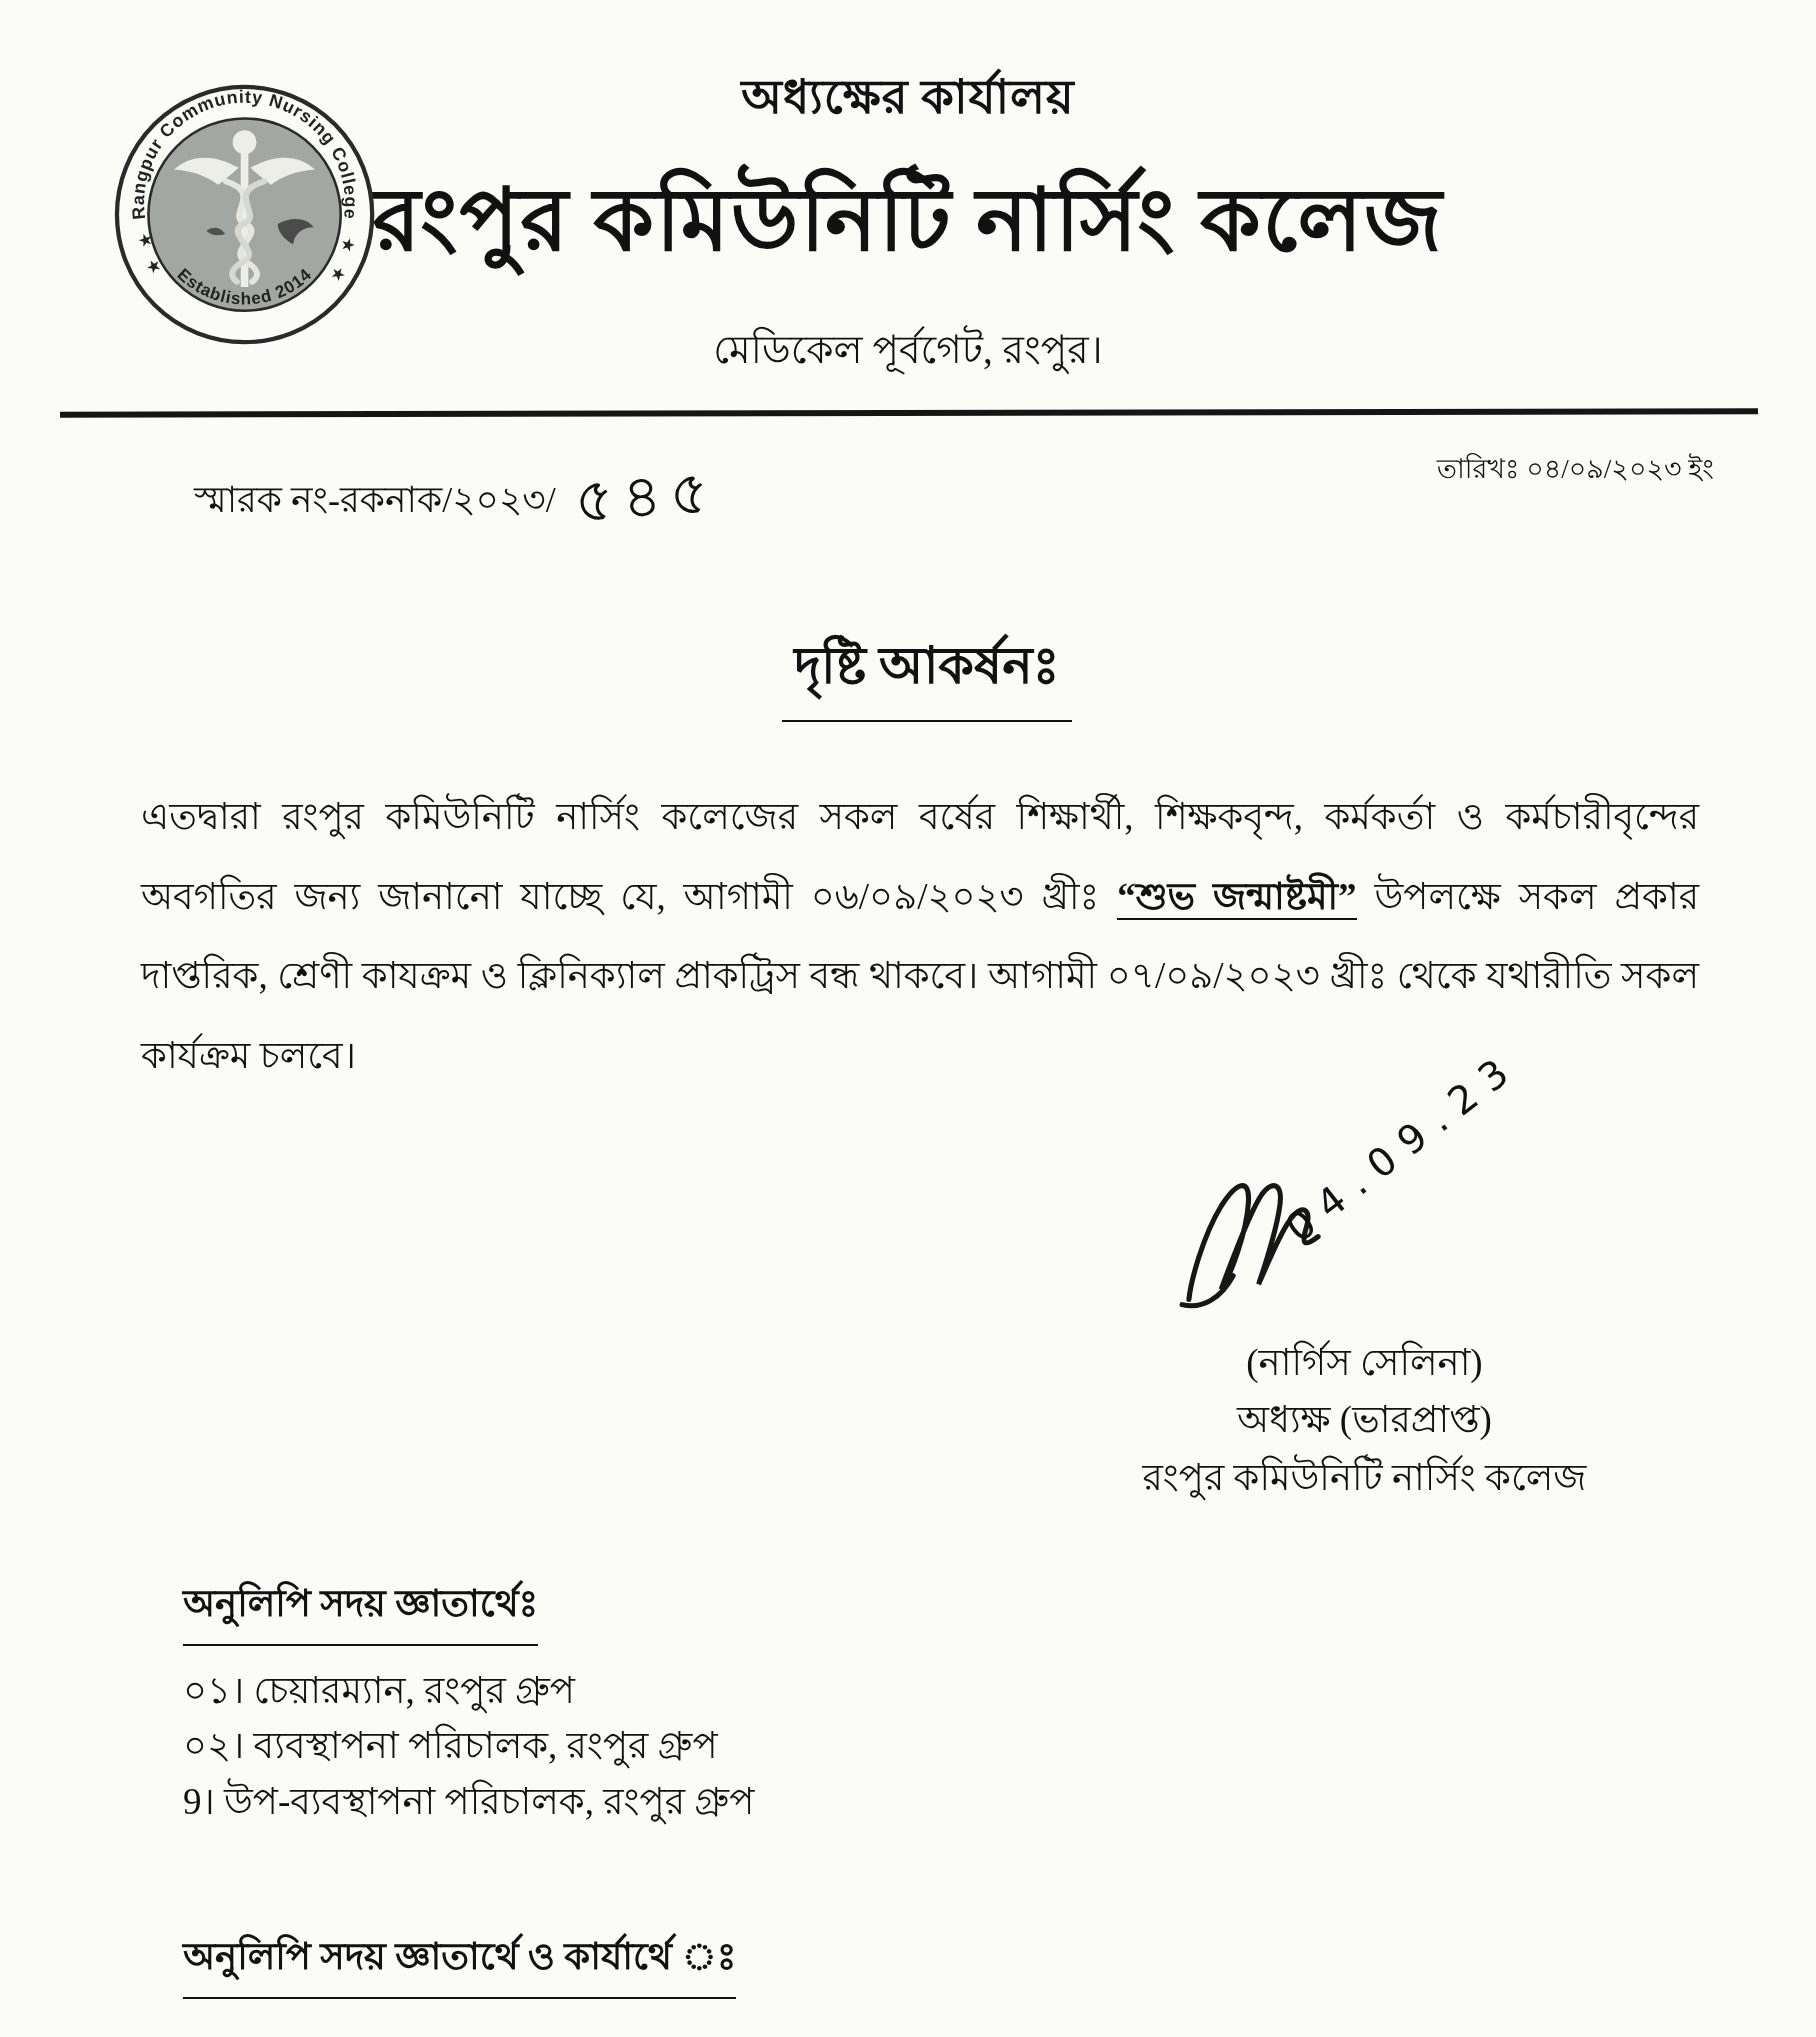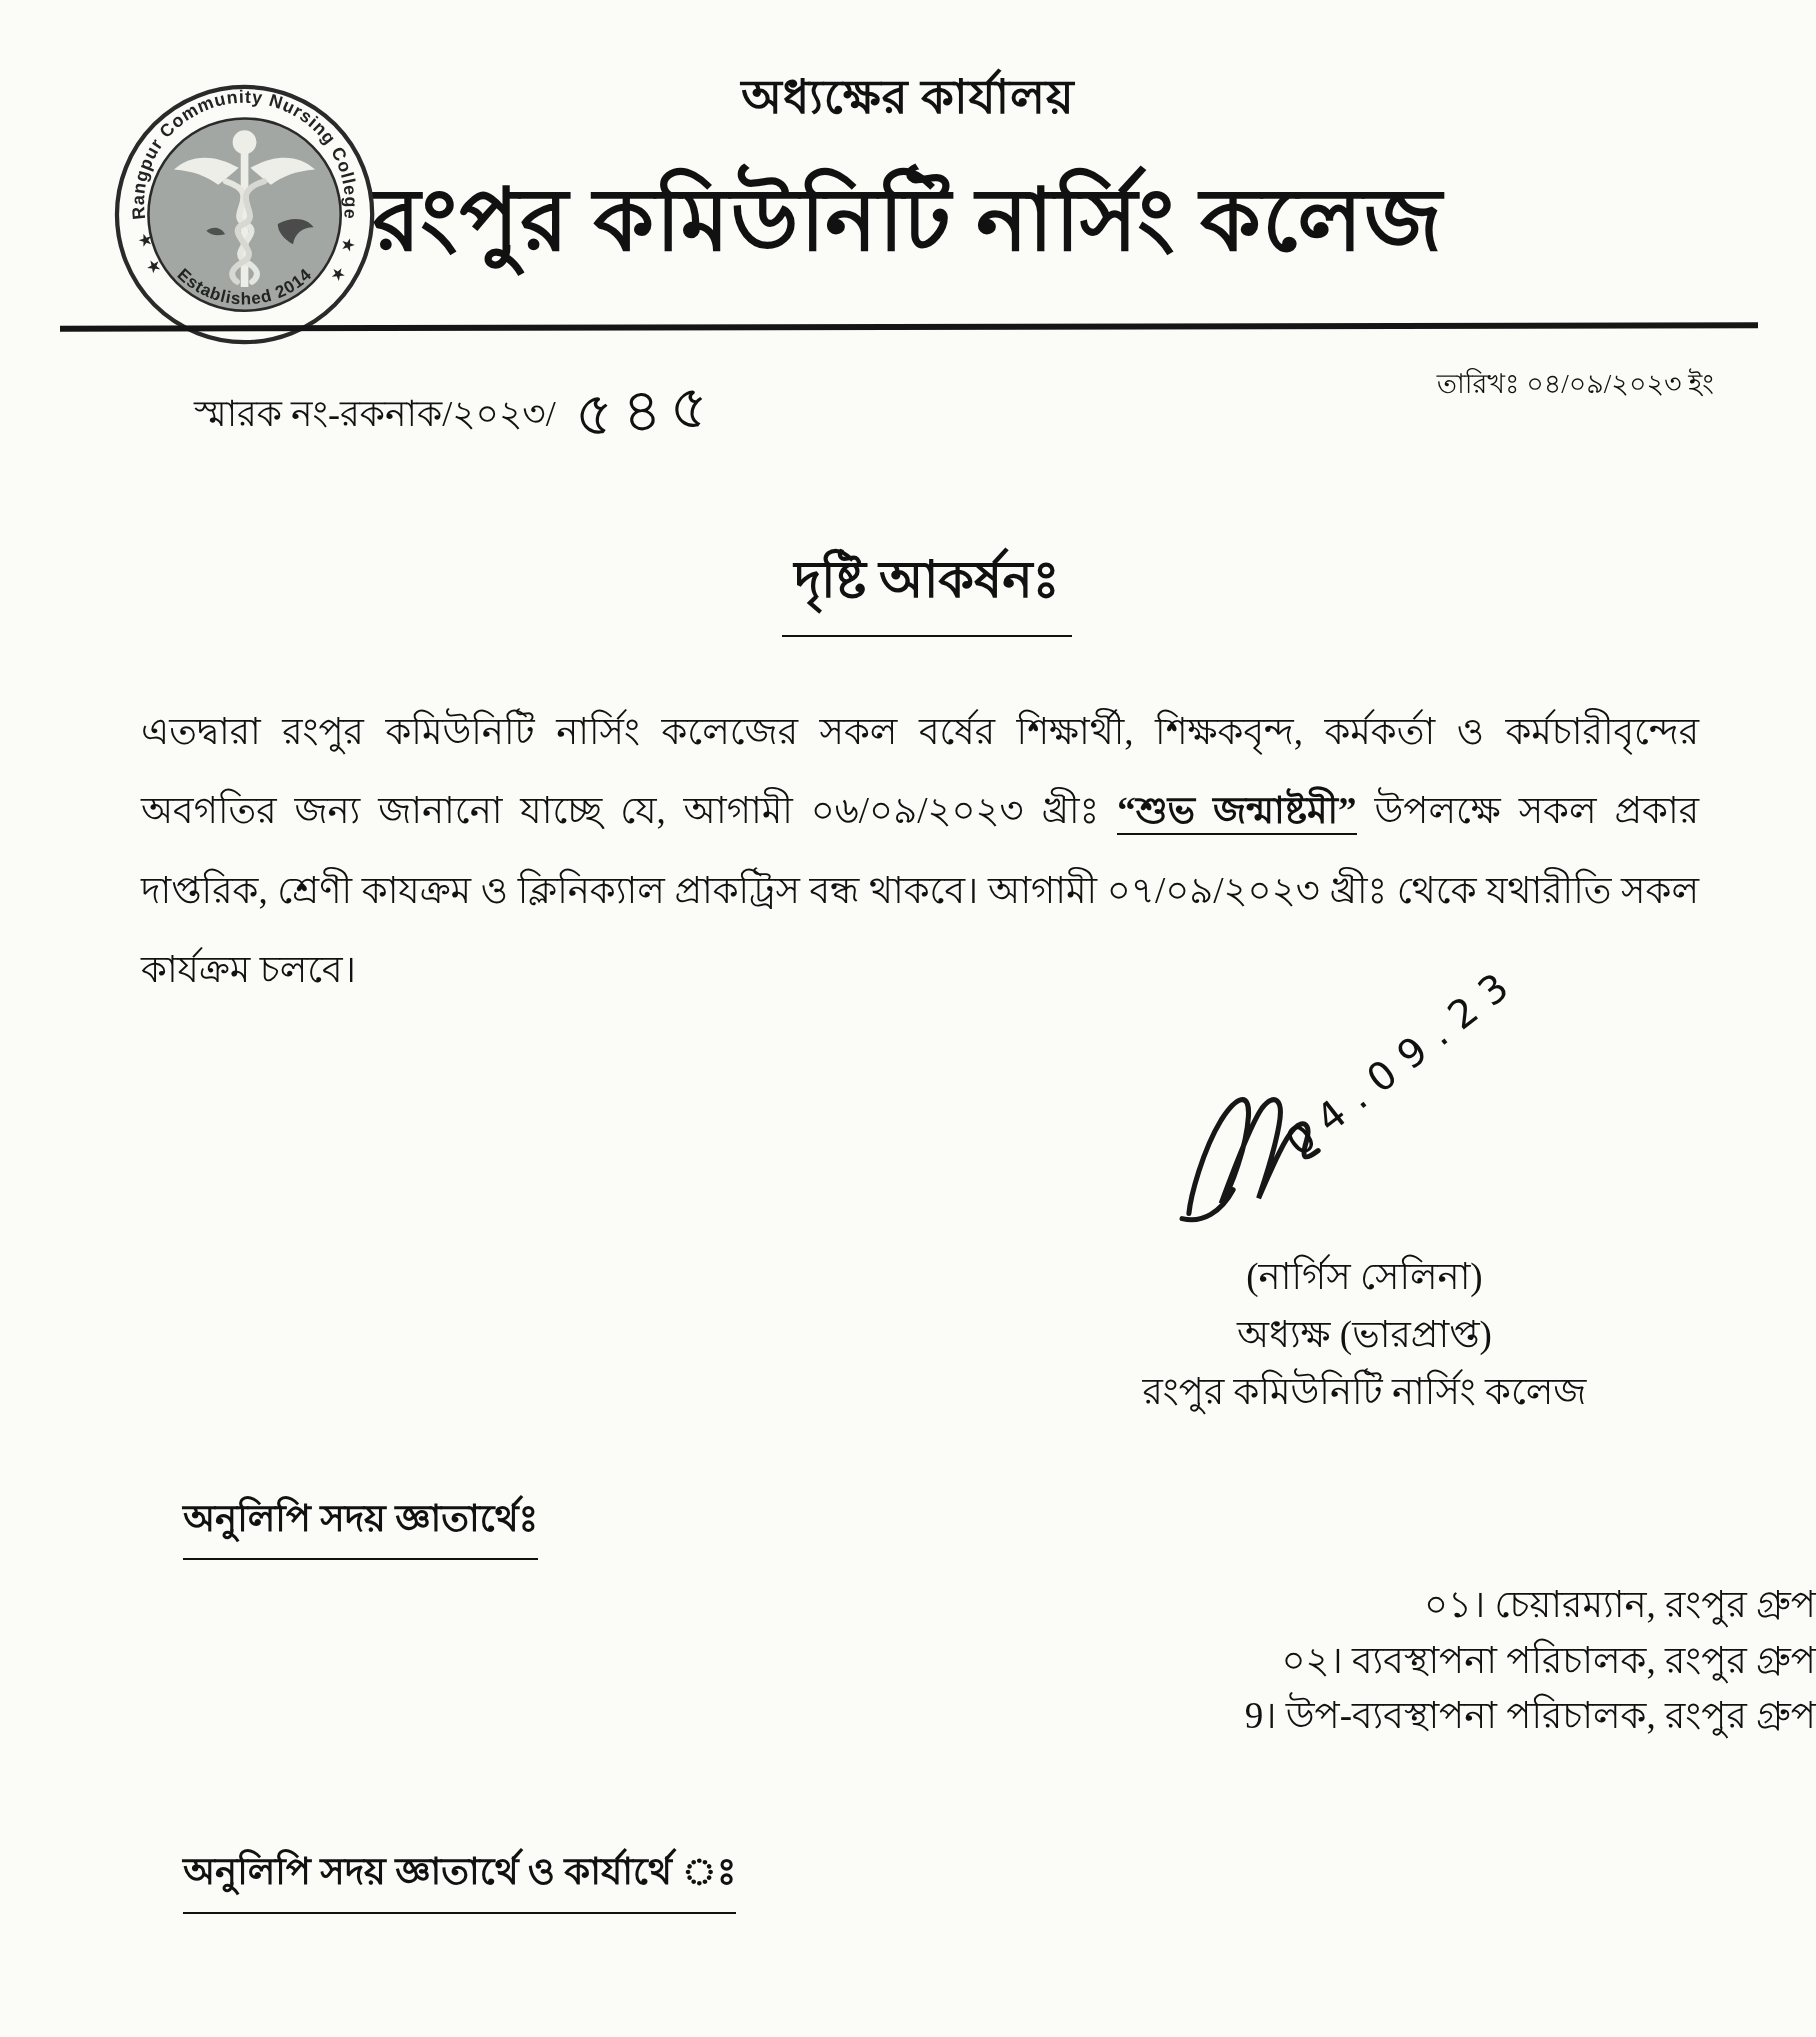--- a/index.html
+++ b/index.html
@@ -49,21 +49,21 @@
               font-family: "DejaVu Sans", sans-serif; white-space: nowrap; }
   .sig-name, .sig-designation, .sig-org { font-size: 37px; line-height: 1.55; text-align: left; }
 
   
   .cc-section { margin-left: 183px; font-size: 37px; font-family: Liberation Serif, serif; }
   .cc-1 { margin-top: 68px; }
   .cc-2 { margin-top: 98px; }
   .cc-heading { display: inline-block; font-weight: bold; border-bottom: 2.6px solid #111;
                 padding-bottom: 6.8px; }
   .cc-list { list-style: none; margin-top: 17px; }
-  .cc-list li { line-height: 1.5; text-align: right; }
+  .cc-list li { line-height: 1.5; }
 
   
   .seal-outer { width: 268px; height: 268px; }
 </style>
 </head>
 <body>
 
 <div class="page">
 
   <div class="header">
@@ -103,20 +103,21 @@
           <path d="M180 118 C 134 132, 180 158, 156 168 C 132 178, 178 200, 156 212 C 142 220, 138 228, 148 236" stroke="#d8d8d2" stroke-width="7" stroke-linecap="round"></path>
 
           <path d="M196 168 C 214 158, 232 162, 238 172 C 224 172, 216 180, 214 192 C 204 186, 196 178, 196 168 Z" fill="#3b3b3b" stroke="none" opacity="0.85"></path>
           <path d="M112 176 C 120 170, 130 172, 134 180 C 126 182, 118 182, 112 176 Z" fill="#3b3b3b" stroke="none" opacity="0.8"></path>
         </g>
       </svg>
     </div>
 
     <div class="office-title">অধ্যক্ষের কার্যালয়</div>
     <div class="college-name">রংপুর কমিউনিটি নার্সিং কলেজ</div>
+    <div class="address">মেডিকেল পূর্বগেট, রংপুর।</div>
     <div class="rule"></div>
   </div>
 
   <div class="memo-row">
     <div class="memo-left">
       <span>স্মারক নং-রকনাক/২০২৩/</span>
       <span class="memo-number">৫৪৫</span>
     </div>
     <div class="memo-date">তারিখঃ ০৪/০৯/২০২৩ ইং</div>
   </div>

